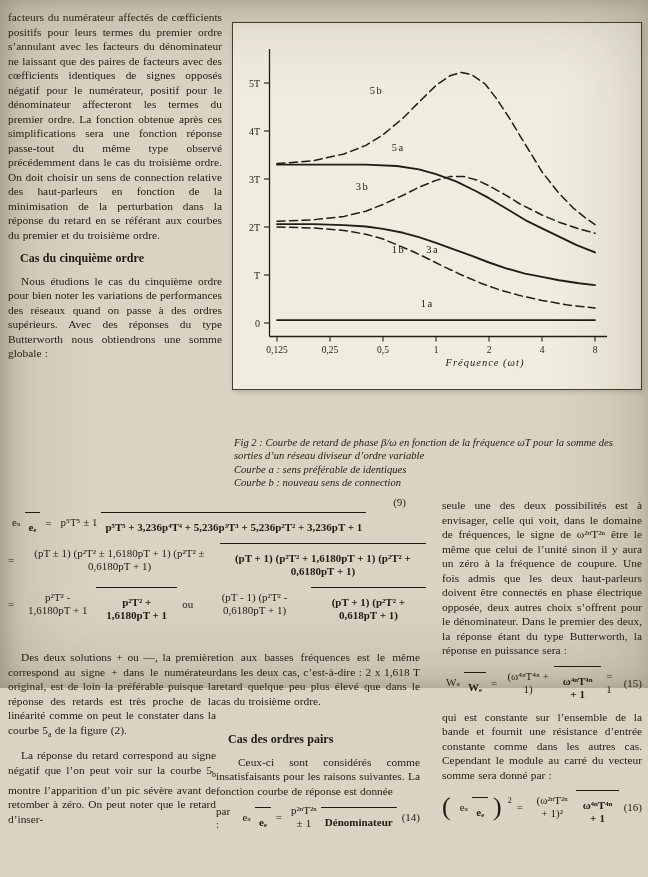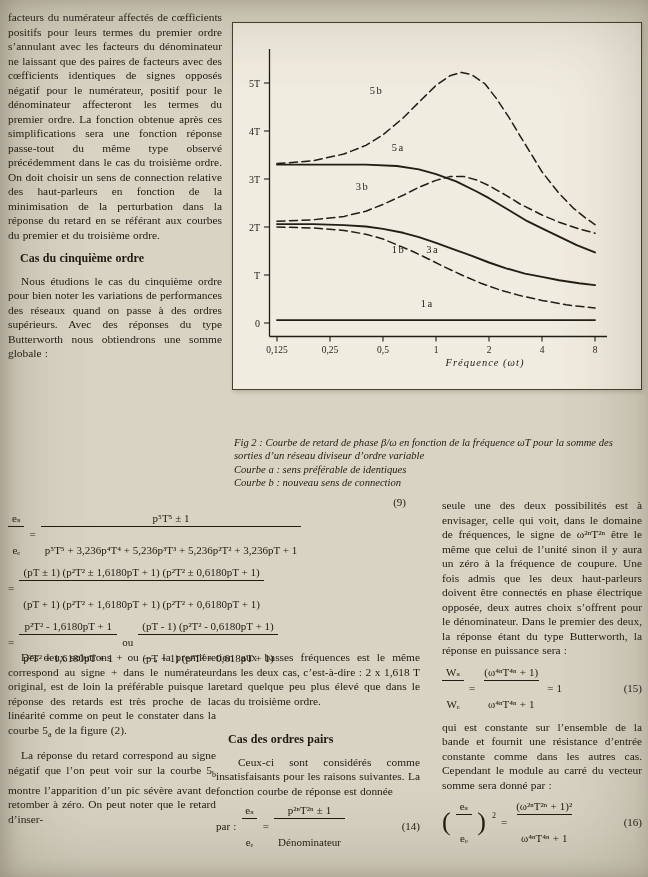--- a/index.html
+++ b/index.html
@@ -1,43 +1,43 @@
 <!DOCTYPE html>
 <html><head>
 <meta charset="utf-8">
 <style>
   html,body{margin:0;padding:0;}
   body{
     width:648px;height:877px;position:relative;overflow:hidden;
     background:#d8d3c3;color:#1f1b13;
     font-family:"Liberation Serif","DejaVu Serif",serif;
   }
-  .page{position:relative;width:648px;height:877px;}
+  .page{position:relative;width:648px;height:688px;}
   .page::before{
     content:"";position:absolute;inset:0;pointer-events:none;z-index:9;
     box-shadow:inset 0 0 90px rgba(70,60,35,.30), inset 6px 0 18px rgba(60,50,30,.22);
   }
   .body-text{font-size:11.4px;line-height:14.5px;text-align:justify;word-spacing:.4px;}
   .para{margin:0 0 6px 0;}
   .indent{text-indent:13px;}
   .indent-lg{text-indent:22px;}
   .sec-heading{font-weight:bold;font-size:12px;margin:9px 0 8px 12px;text-align:left;text-indent:0;}
   .left-col{position:absolute;left:8px;top:10px;width:214px;}
   .figure-box{
     position:absolute;left:232px;top:22px;width:410px;height:368px;box-sizing:border-box;
     border:1.3px solid #44402f;background:#f0ecdf;box-shadow:1px 2px 4px rgba(40,35,20,.18);
   }
   .figure-box svg{display:block;font-family:"Liberation Serif","DejaVu Serif",serif;}
   .caption{position:absolute;left:234px;top:436px;width:408px;font-style:italic;
     font-size:10.6px;line-height:13.4px;}
   .eq{font-size:11px;line-height:13px;}
   .eq-row{display:flex;align-items:center;gap:5px;margin:0 0 9px 0;}
-  .frac{display:inline-flex;flex-direction:column;align-items:center;text-align:center;}
+  .frac{display:inline-flex;align-items:center;text-align:center;}
   .frac .num{padding:0 4px 1px 4px;}
-  .frac .den{border-top:1px solid currentColor;padding:17px 4px 0 4px;}
+  .frac .den{border-top:1px solid currentColor;padding:8px 4px 0 4px;font-weight:bold;}
   .eq13{position:absolute;left:8px;top:496px;width:418px;}
   .eq-num-top{text-align:right;padding-right:20px;margin-bottom:3px;}
   .eq-num{margin-left:auto;}
   .col1{position:absolute;left:8px;top:650px;width:208px;}
   .col2{position:absolute;left:216px;top:650px;width:204px;}
   .col2 .sec-heading{margin-top:24px;}
   .right-col{position:absolute;left:442px;top:498px;width:200px;}
   .right-col .eq-row{margin:8px 0 9px 0;justify-content:flex-end;}
   .bigparen{font-size:26px;font-weight:400;line-height:26px;transform:translateY(-1px);}
   sup.exp{font-size:8px;transform:translateY(-7px);display:inline-block;margin-left:1px;}

